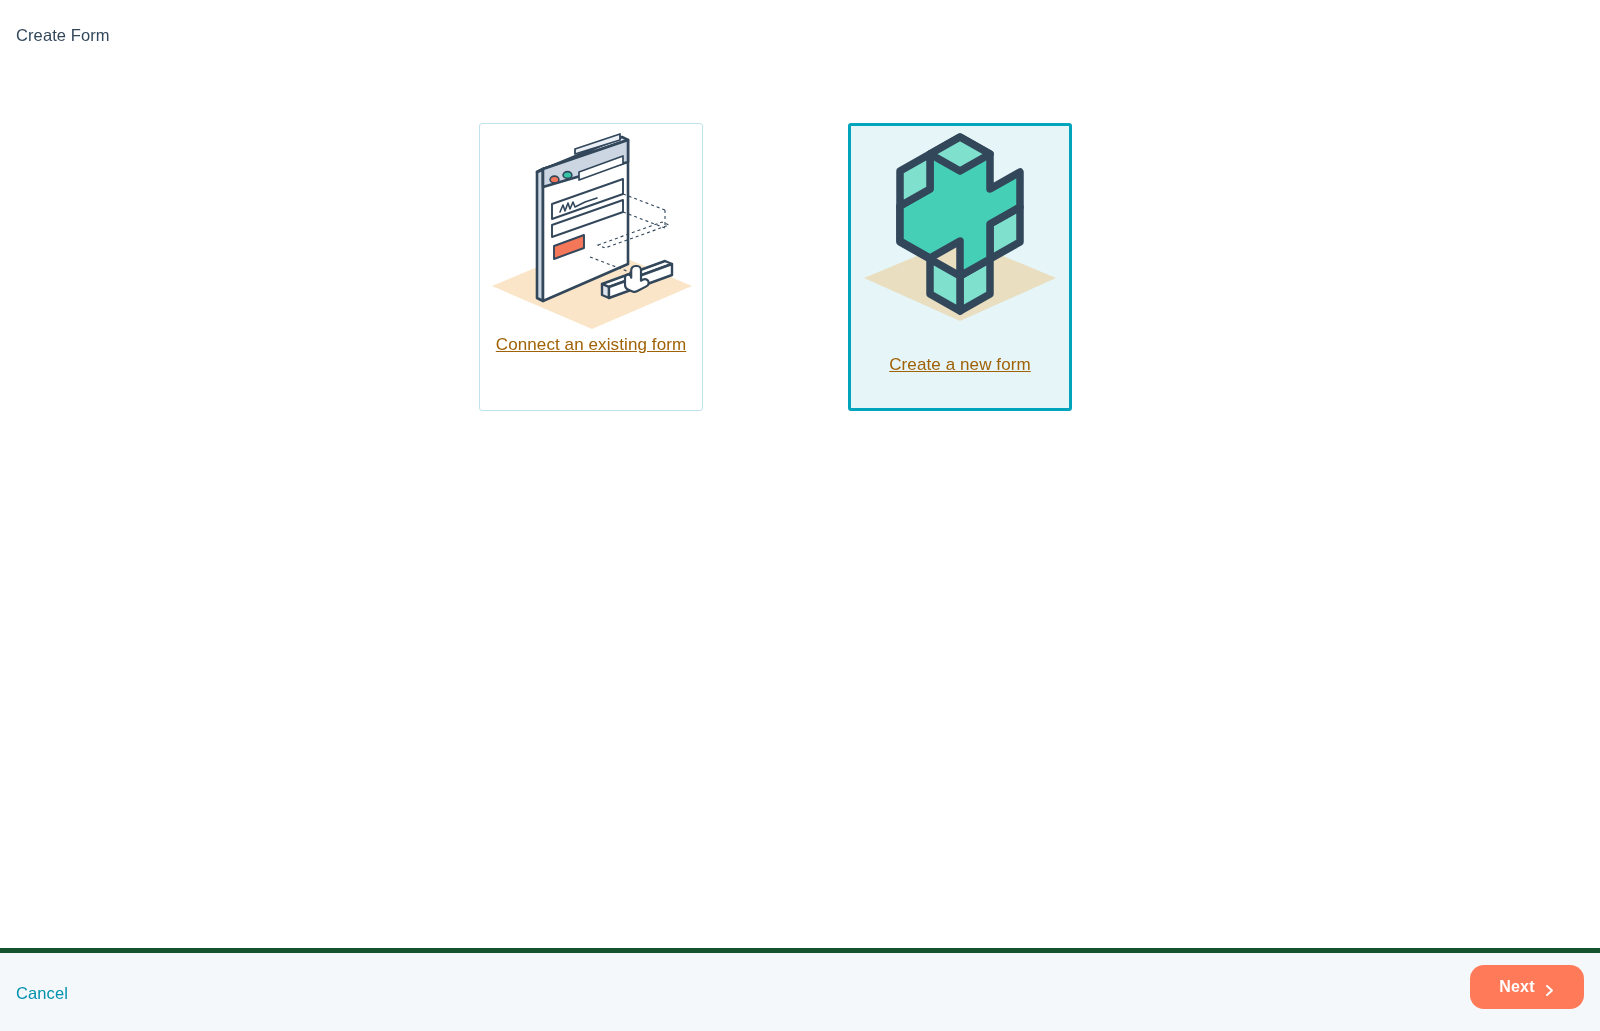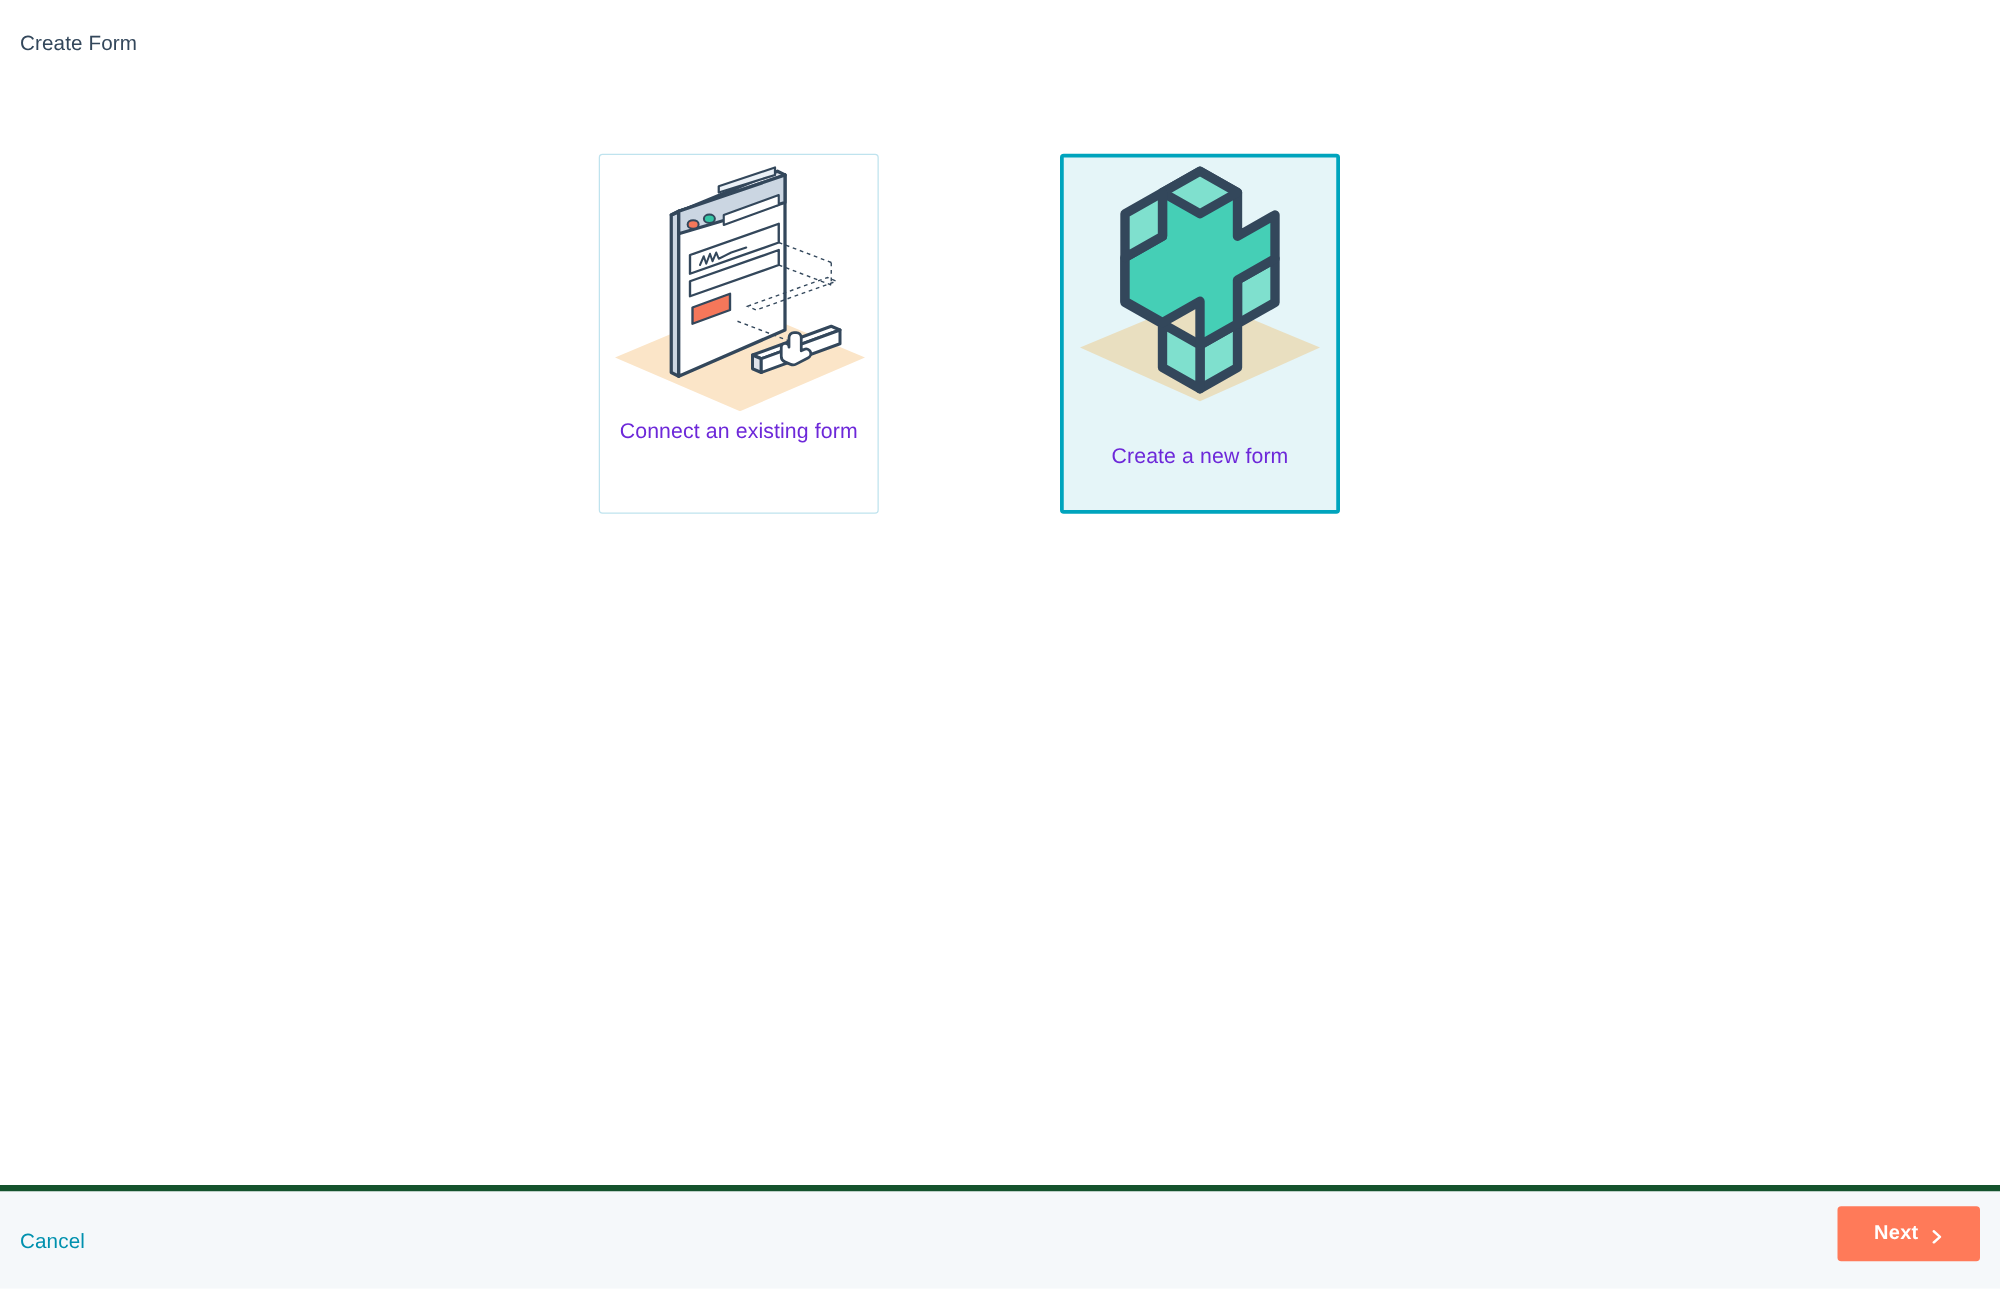--- a/index.html
+++ b/index.html
@@ -71,22 +71,23 @@
   .option-card.selected .card-illustration { height: 210px; }
 
   .card-label {
     position: absolute;
     left: 14px;
     right: 14px;
     top: 208px;
     text-align: center;
     font-size: 17px;
     line-height: 26px;
-    color: #6d28d9;
+    color: #a16207;
     letter-spacing: 0.1px;
+    text-decoration: underline;
   }
   .option-card.selected .card-label {
     top: 226px;
   }
 
   
   #app-footer {
     position: absolute;
     left: 0;
     top: 948px;
@@ -112,21 +113,21 @@
 
   #next-button {
     position: absolute;
     right: 16px;
     top: 12px;
     height: 44px;
     min-width: 114px;
     padding: 0 20px;
     background: #ff7a59;
     border: none;
-    border-radius: 3px;
+    border-radius: 14px;
     color: #ffffff;
     font-family: inherit;
     font-size: 16px;
     font-weight: bold;
     letter-spacing: 0.2px;
     cursor: pointer;
     display: flex;
     align-items: center;
     justify-content: center;
     gap: 9px;

